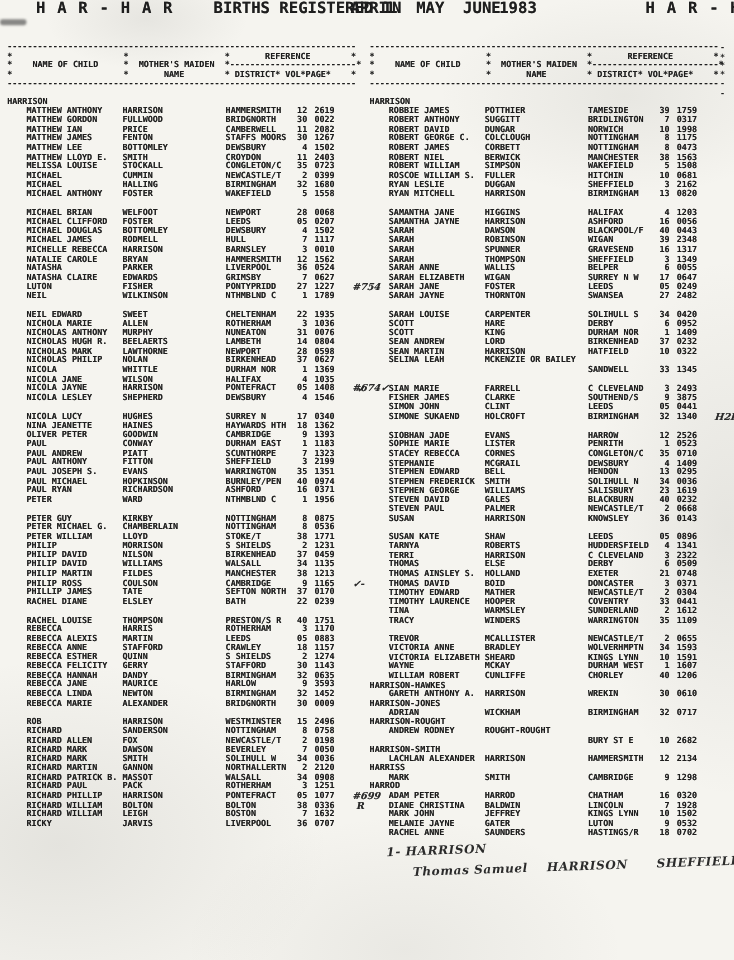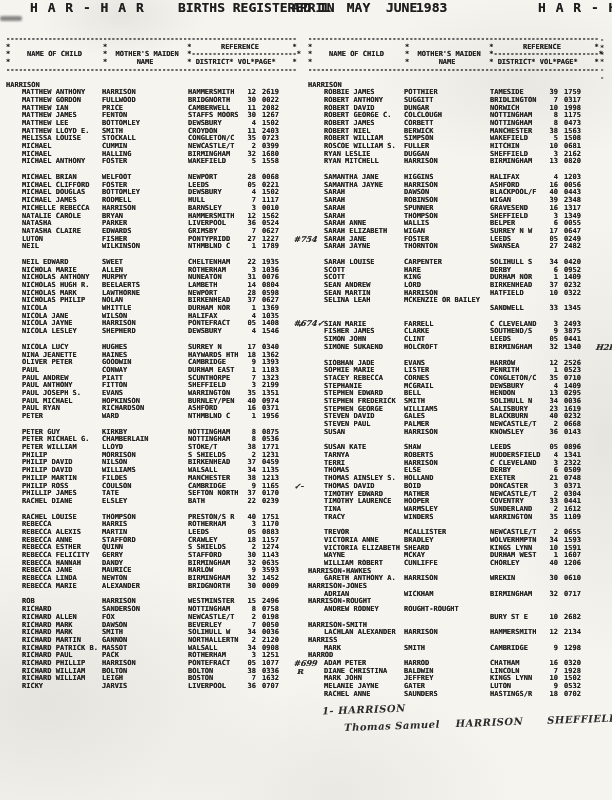--- a/index.html
+++ b/index.html
@@ -65,21 +65,21 @@
         <div class="row"><span class="f name">MATTHEW GORDON</span><span class="f mother">FULLWOOD</span><span class="f district">BRIDGNORTH</span><span class="f vol">30</span><span class="f pg">0022</span></div>
         <div class="row"><span class="f name">MATTHEW IAN</span><span class="f mother">PRICE</span><span class="f district">CAMBERWELL</span><span class="f vol">11</span><span class="f pg">2082</span></div>
         <div class="row"><span class="f name">MATTHEW JAMES</span><span class="f mother">FENTON</span><span class="f district">STAFFS MOORS</span><span class="f vol">30</span><span class="f pg">1267</span></div>
         <div class="row"><span class="f name">MATTHEW LEE</span><span class="f mother">BOTTOMLEY</span><span class="f district">DEWSBURY</span><span class="f vol">4</span><span class="f pg">1502</span></div>
         <div class="row"><span class="f name">MATTHEW LLOYD E.</span><span class="f mother">SMITH</span><span class="f district">CROYDON</span><span class="f vol">11</span><span class="f pg">2403</span></div>
         <div class="row"><span class="f name">MELISSA LOUISE</span><span class="f mother">STOCKALL</span><span class="f district">CONGLETON/C</span><span class="f vol">35</span><span class="f pg">0723</span></div>
         <div class="row"><span class="f name">MICHAEL</span><span class="f mother">CUMMIN</span><span class="f district">NEWCASTLE/T</span><span class="f vol">2</span><span class="f pg">0399</span></div>
         <div class="row"><span class="f name">MICHAEL</span><span class="f mother">HALLING</span><span class="f district">BIRMINGHAM</span><span class="f vol">32</span><span class="f pg">1680</span></div>
         <div class="row"><span class="f name">MICHAEL ANTHONY</span><span class="f mother">FOSTER</span><span class="f district">WAKEFIELD</span><span class="f vol">5</span><span class="f pg">1558</span></div>
         <div class="row gap"><span class="f name">MICHAEL BRIAN</span><span class="f mother">WELFOOT</span><span class="f district">NEWPORT</span><span class="f vol">28</span><span class="f pg">0068</span></div>
-        <div class="row"><span class="f name">MICHAEL CLIFFORD</span><span class="f mother">FOSTER</span><span class="f district">LEEDS</span><span class="f vol">05</span><span class="f pg">0221</span></div>
+        <div class="row"><span class="f name">MICHAEL CLIFFORD</span><span class="f mother">FOSTER</span><span class="f district">LEEDS</span><span class="f vol">05</span><span class="f pg">0207</span></div>
         <div class="row"><span class="f name">MICHAEL DOUGLAS</span><span class="f mother">BOTTOMLEY</span><span class="f district">DEWSBURY</span><span class="f vol">4</span><span class="f pg">1502</span></div>
         <div class="row"><span class="f name">MICHAEL JAMES</span><span class="f mother">RODMELL</span><span class="f district">HULL</span><span class="f vol">7</span><span class="f pg">1117</span></div>
         <div class="row"><span class="f name">MICHELLE REBECCA</span><span class="f mother">HARRISON</span><span class="f district">BARNSLEY</span><span class="f vol">3</span><span class="f pg">0010</span></div>
         <div class="row"><span class="f name">NATALIE CAROLE</span><span class="f mother">BRYAN</span><span class="f district">HAMMERSMITH</span><span class="f vol">12</span><span class="f pg">1562</span></div>
         <div class="row"><span class="f name">NATASHA</span><span class="f mother">PARKER</span><span class="f district">LIVERPOOL</span><span class="f vol">36</span><span class="f pg">0524</span></div>
         <div class="row"><span class="f name">NATASHA CLAIRE</span><span class="f mother">EDWARDS</span><span class="f district">GRIMSBY</span><span class="f vol">7</span><span class="f pg">0627</span></div>
         <div class="row"><span class="f name">LUTON</span><span class="f mother">FISHER</span><span class="f district">PONTYPRIDD</span><span class="f vol">27</span><span class="f pg">1227</span><span class="ann hw">#754</span></div>
         <div class="row"><span class="f name">NEIL</span><span class="f mother">WILKINSON</span><span class="f district">NTHMBLND C</span><span class="f vol">1</span><span class="f pg">1789</span></div>
         <div class="row gap"><span class="f name">NEIL EDWARD</span><span class="f mother">SWEET</span><span class="f district">CHELTENHAM</span><span class="f vol">22</span><span class="f pg">1935</span></div>
         <div class="row"><span class="f name">NICHOLA MARIE</span><span class="f mother">ALLEN</span><span class="f district">ROTHERHAM</span><span class="f vol">3</span><span class="f pg">1036</span></div>

